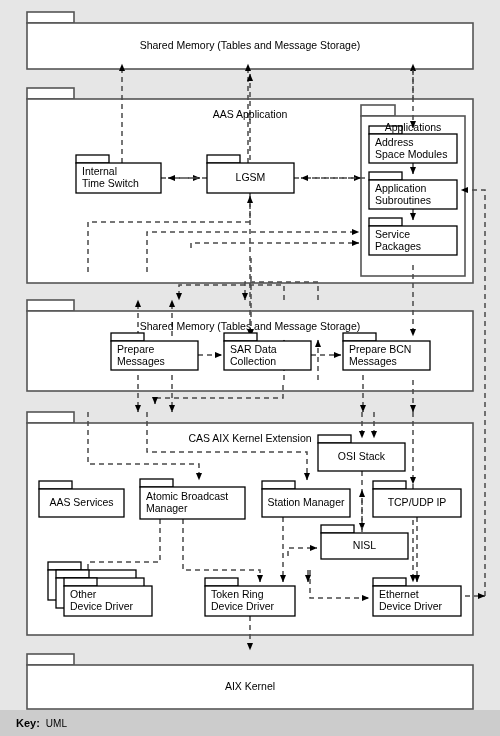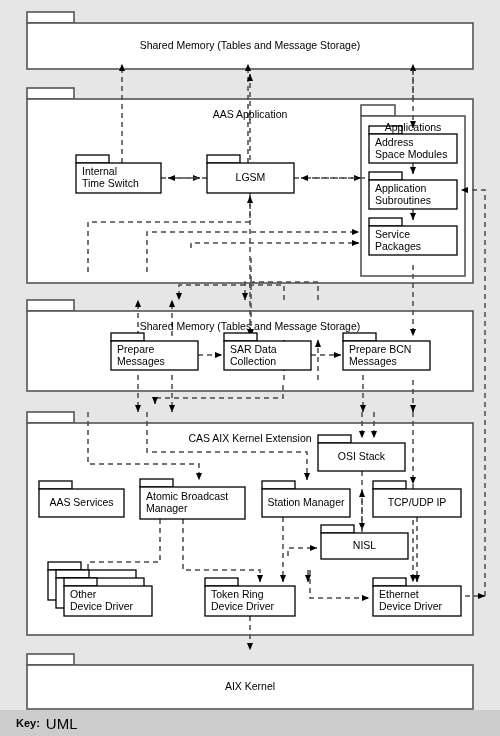--- a/index.html
+++ b/index.html
@@ -79,21 +79,21 @@
   }
   .key-label {
     font-family: "Liberation Sans", sans-serif;
     font-size: 11px;
     font-weight: bold;
     color: #000;
     margin-left: 16px;
   }
   .key-value {
     font-family: "Liberation Sans", sans-serif;
-    font-size: 15px;
+    font-size: 10px;
     color: #000;
     margin-left: 6px;
   }
 </style>
 </head>
 <body>
 
 <div id="diagram-root">
   <svg width="500" height="710" viewBox="0 0 500 710">
     <defs>

